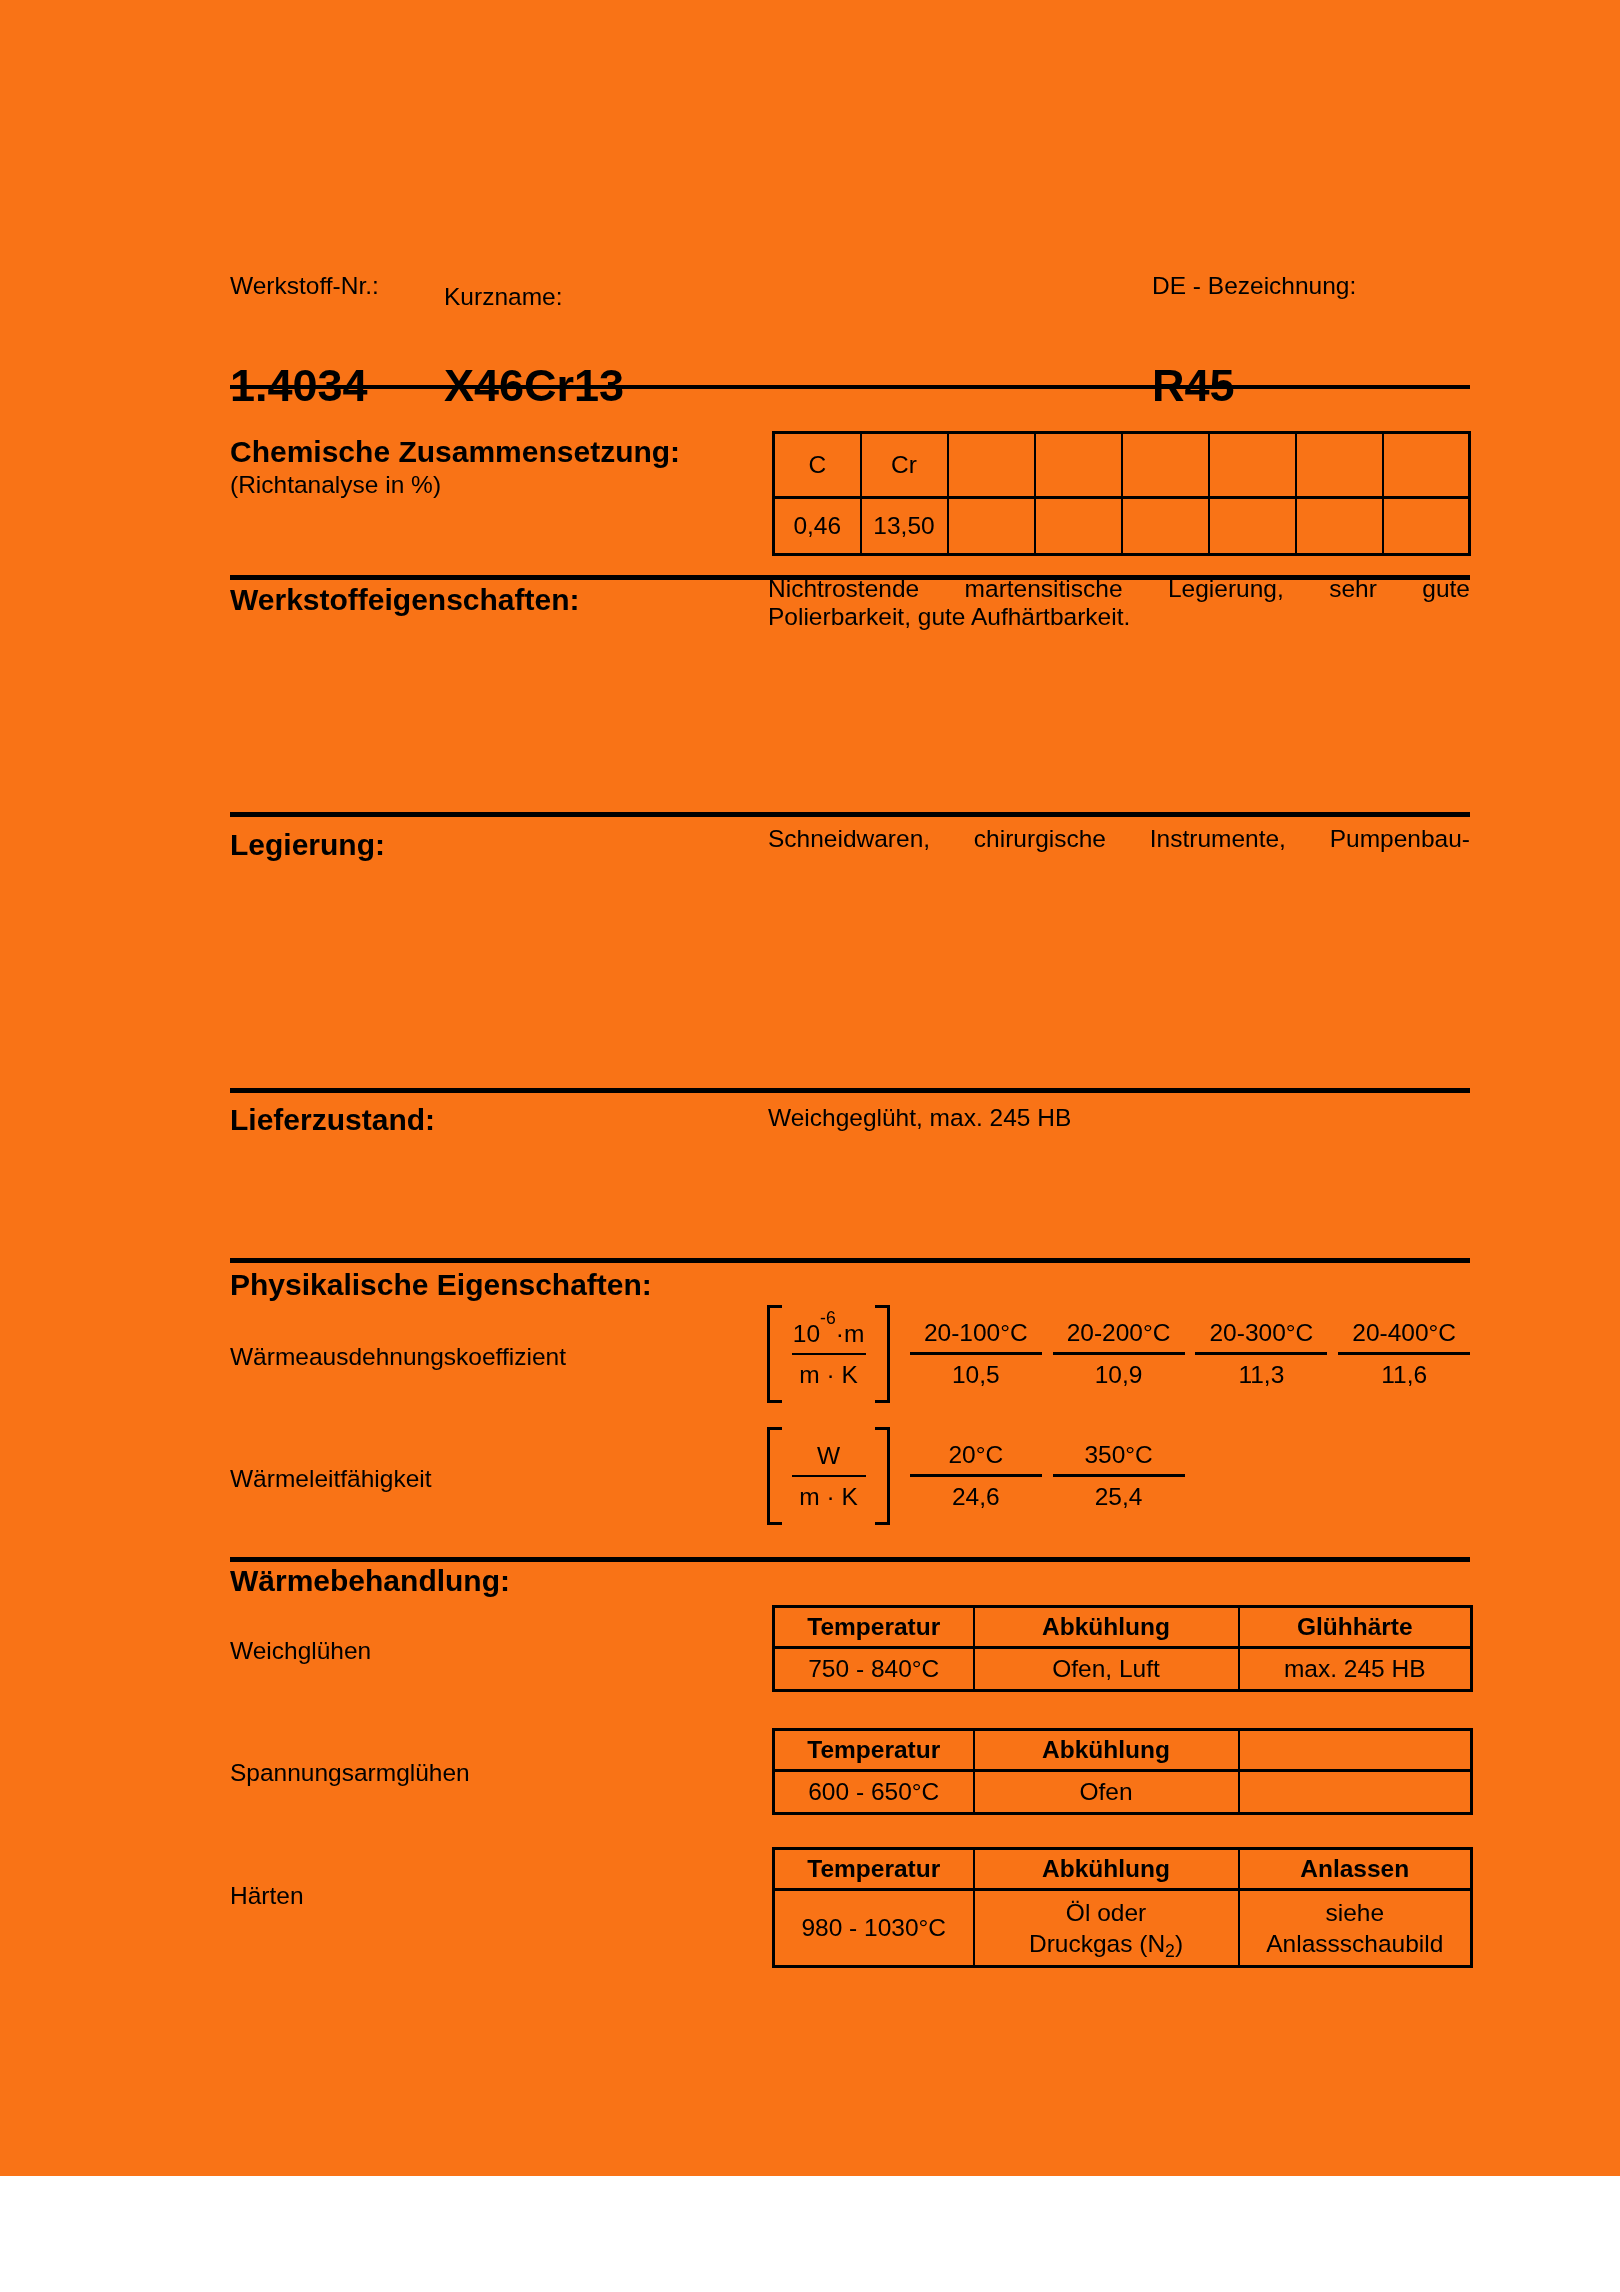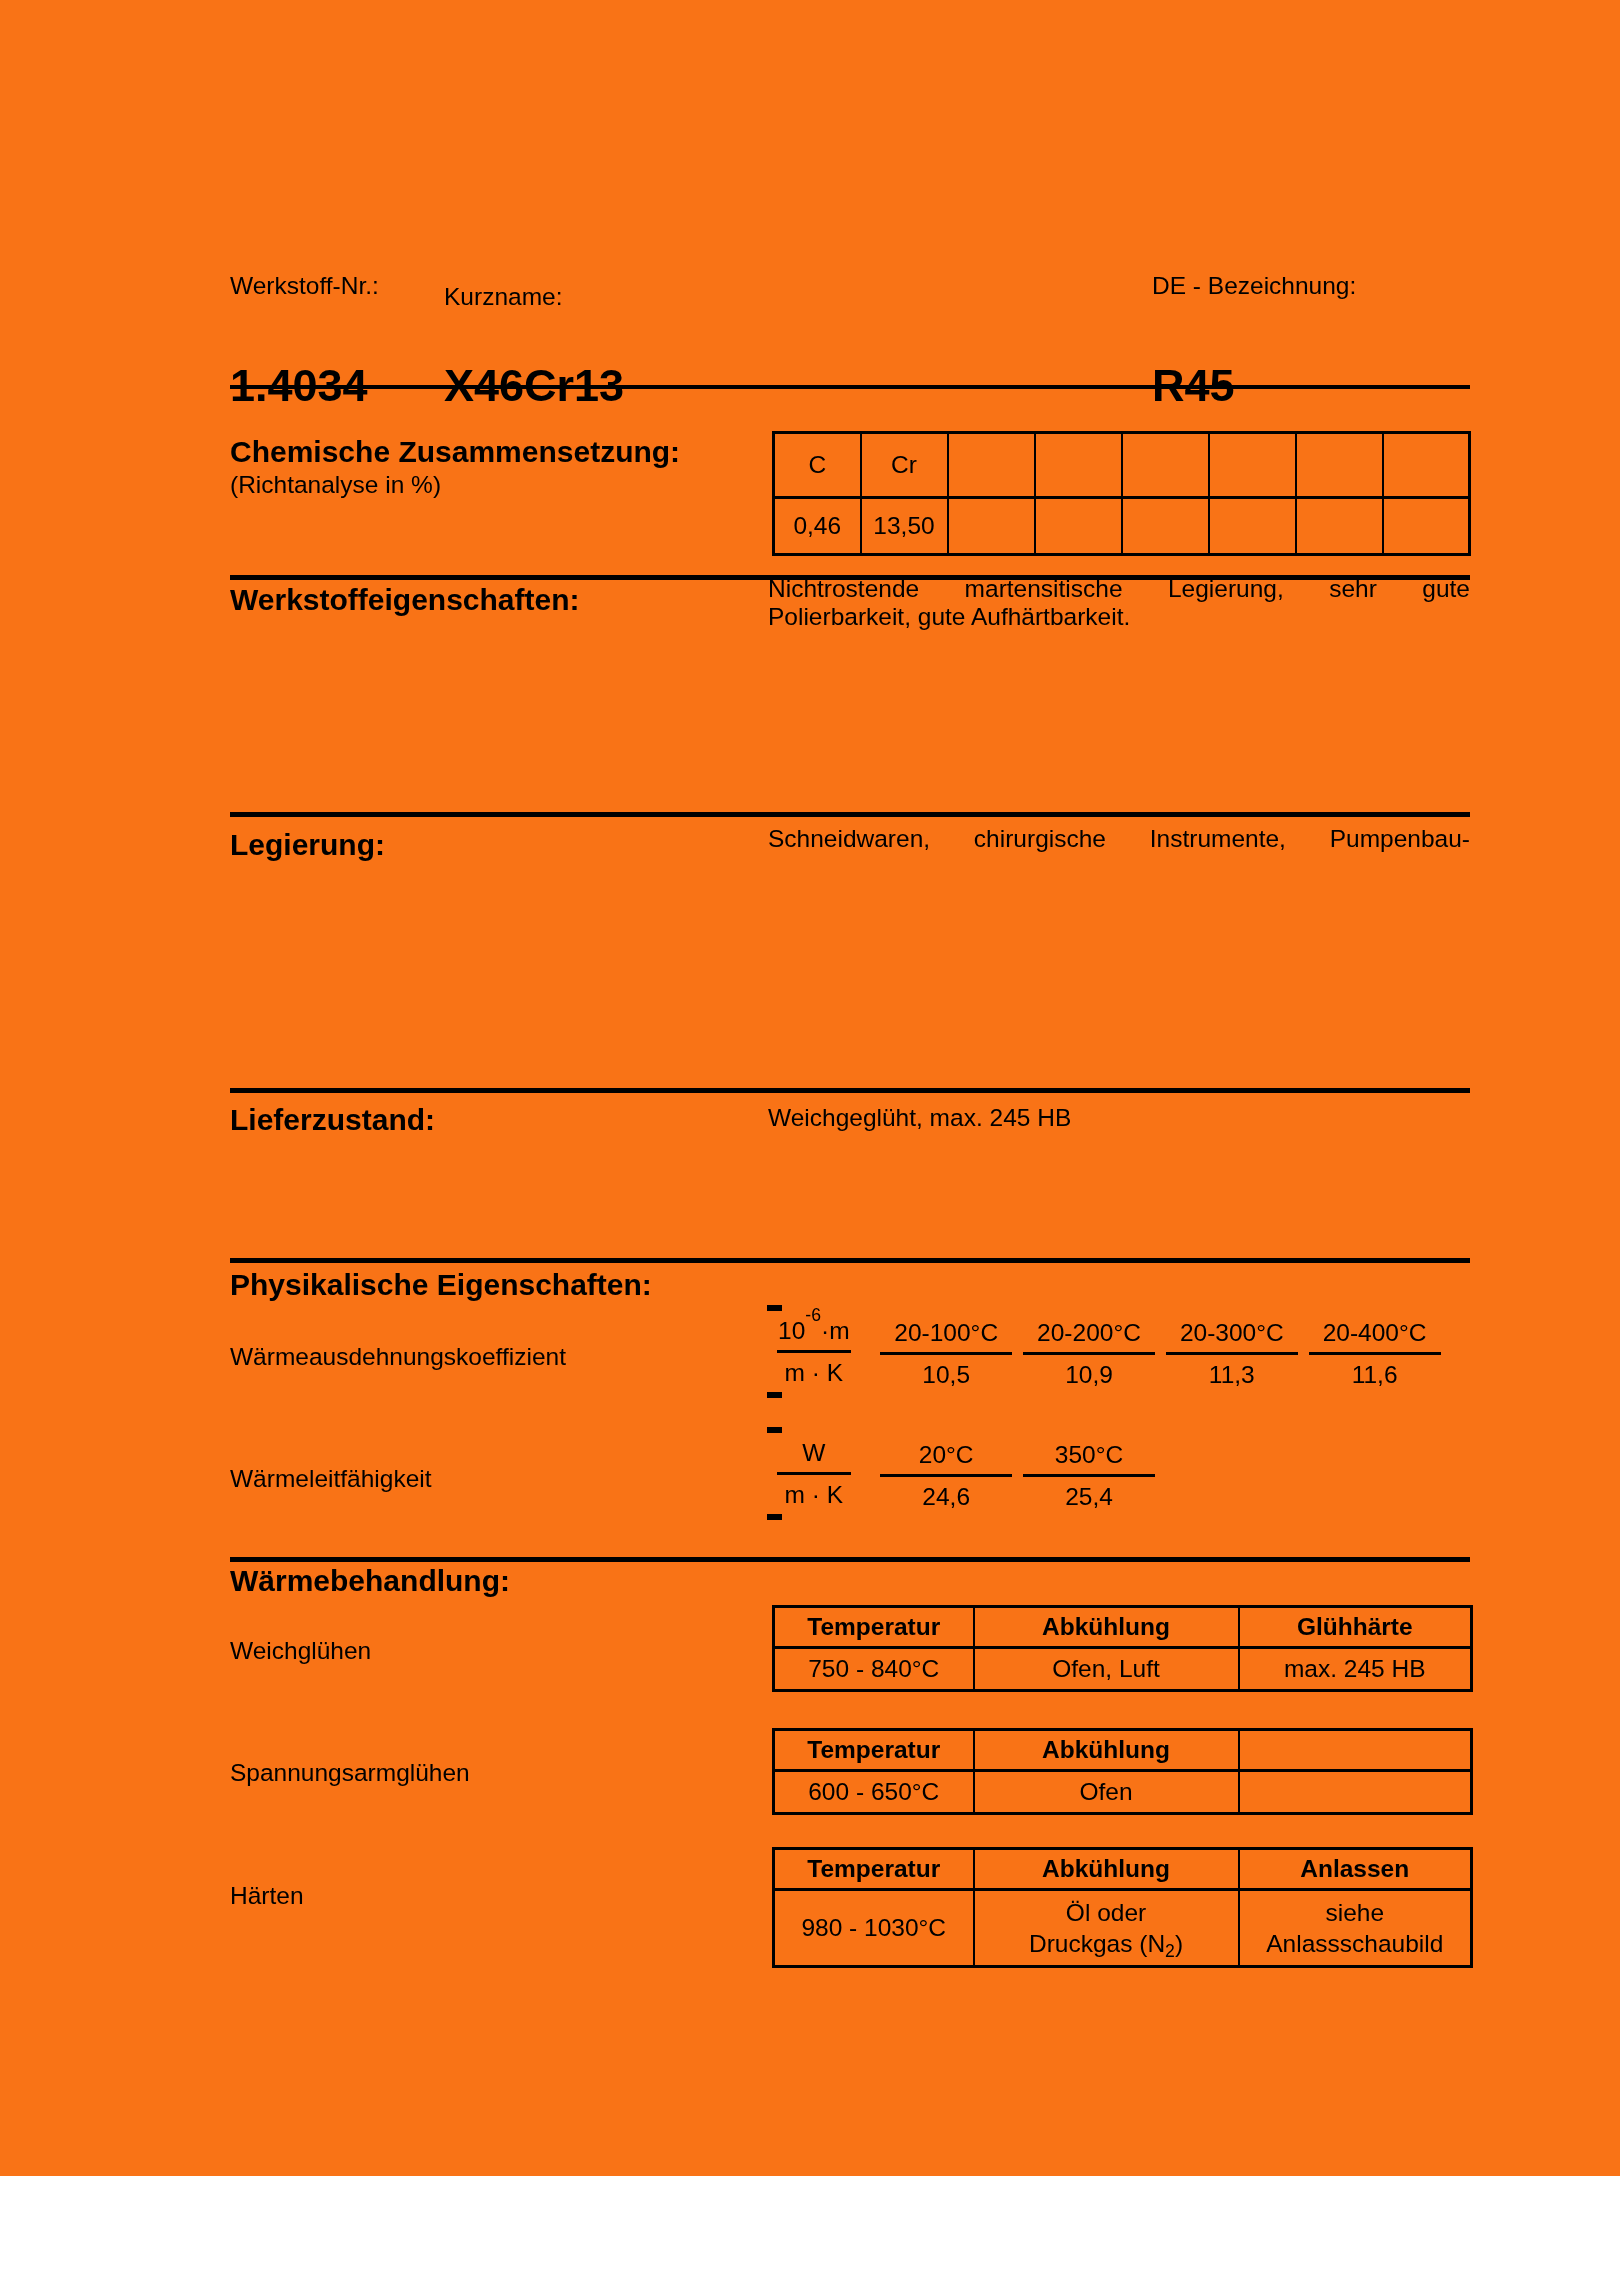--- a/index.html
+++ b/index.html
@@ -20,21 +20,21 @@
     position:absolute; left:772px; top:431px; width:698px;
     border-collapse:collapse; table-layout:fixed;
     border:3.9px solid #000; font-size:24.5px; text-align:center;
   }
   .chem-table td { border:2.9px solid #000; padding:0; }
   .chem-table tr.chem-head td { height:62px; border-bottom:3.9px solid #000; }
   .chem-table tr.chem-val td { height:54px; }
 
   
   .frac-row { position:absolute; left:767px; display:flex; align-items:flex-start; }
-  .bracket-box { display:flex; height:98px;flex-direction:column; }
+  .bracket-box { display:flex; height:98px; }
   .bracket-l { width:11.8px; border-left:3.9px solid #000; border-top:3.9px solid #000; border-bottom:3.9px solid #000; }
   .bracket-r { width:11.8px; border-right:3.9px solid #000; border-top:3.9px solid #000; border-bottom:3.9px solid #000; }
   .frac { display:flex; flex-direction:column; justify-content:center; padding:0 9.8px; min-width:74px;
           font-size:24.5px; text-align:center; }
   .frac .num, .frac .den { line-height:39px; white-space:nowrap; }
   .frac .fbar { height:2.9px; background:#000; }
   sup.e { font-size:17.6px; line-height:0; position:relative; top:-8.8px; }
   .sub2 { font-size:17.6px; line-height:0; position:relative; top:4.9px; }
   .temp-col { width:132px; padding-top:7.8px; font-size:24.5px; text-align:center; margin-left:10.8px; }
   .temp-col.first { margin-left:19.6px; }

